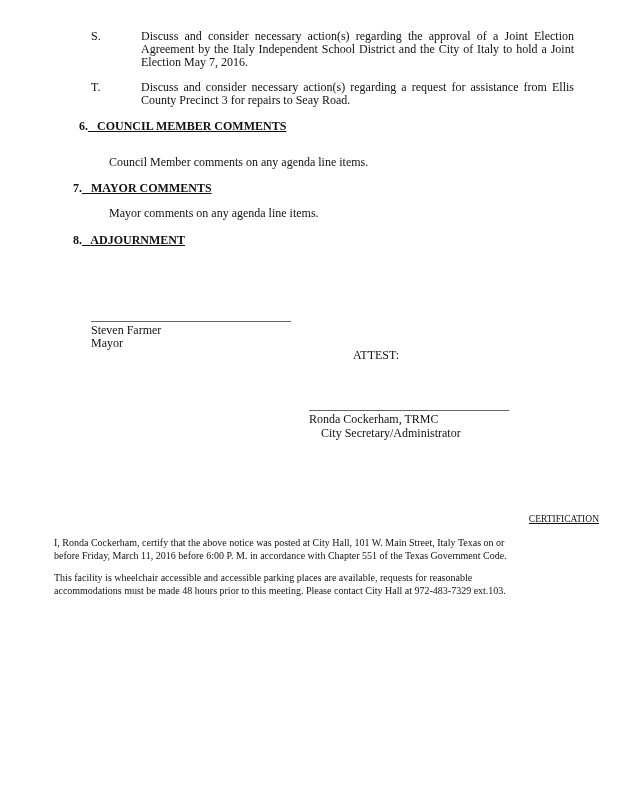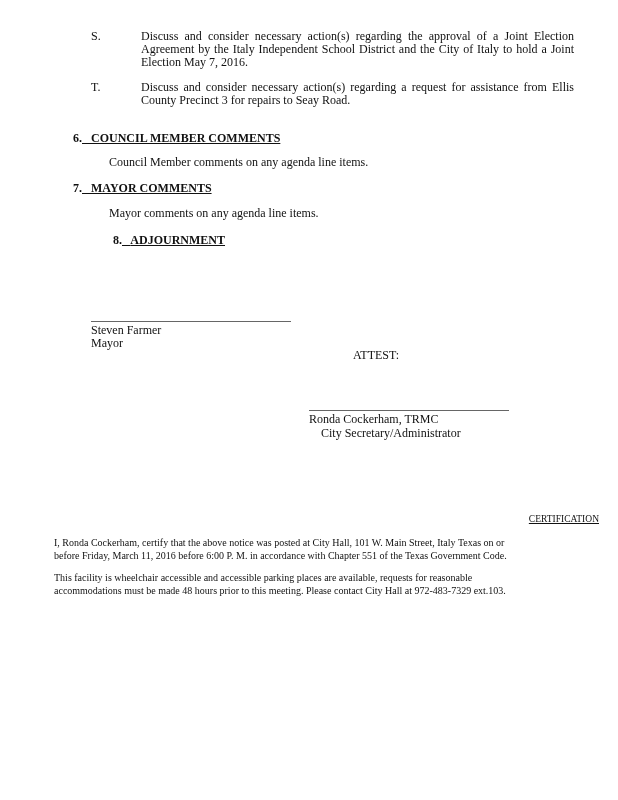--- a/index.html
+++ b/index.html
@@ -95,31 +95,31 @@
 <body>
 
 <div>
 
   <div class="item-letter" style="left:91px; top:30px;">S.</div>
   <div class="item-text" style="top:30px;">Discuss and consider necessary action(s) regarding the approval of a Joint Election Agreement by the Italy Independent School District and the City of Italy to hold a Joint Election May 7, 2016.</div>
 
   <div class="item-letter" style="left:91px; top:81px;">T.</div>
   <div class="item-text" style="top:81px;">Discuss and consider necessary action(s) regarding a request for assistance from Ellis County Precinct 3 for repairs to Seay Road.</div>
 
-  <div class="section-heading" style="top:132px;">
+  <div class="section-heading" style="top:120px;margin-left:6px;">
     <span class="num">6.</span><span class="gap">   </span><span class="title">COUNCIL MEMBER COMMENTS</span>
   </div>
   <div class="section-body" style="top:156px;">Council Member comments on any agenda line items.</div>
 
   <div class="section-heading" style="top:182px;">
     <span class="num">7.</span><span class="gap">   </span><span class="title">MAYOR COMMENTS</span>
   </div>
   <div class="section-body" style="top:207px;">Mayor comments on any agenda line items.</div>
 
-  <div class="section-heading" style="top:234px;margin-left:40px;">
+  <div class="section-heading" style="top:234px;">
     <span class="num">8.</span><span class="gap">   </span><span class="title">ADJOURNMENT</span>
   </div>
 
   <div class="sig-line" style="left:91px; top:321px; width:200px;"></div>
   <div class="sig-text" style="left:91px; top:324px;">Steven Farmer</div>
   <div class="sig-text" style="left:91px; top:337px;">Mayor</div>
 
   <div class="sig-text" style="left:309px; top:349px;margin-left:44px;">ATTEST:</div>
 
   <div class="sig-line" style="left:309px; top:410px; width:200px;"></div>

